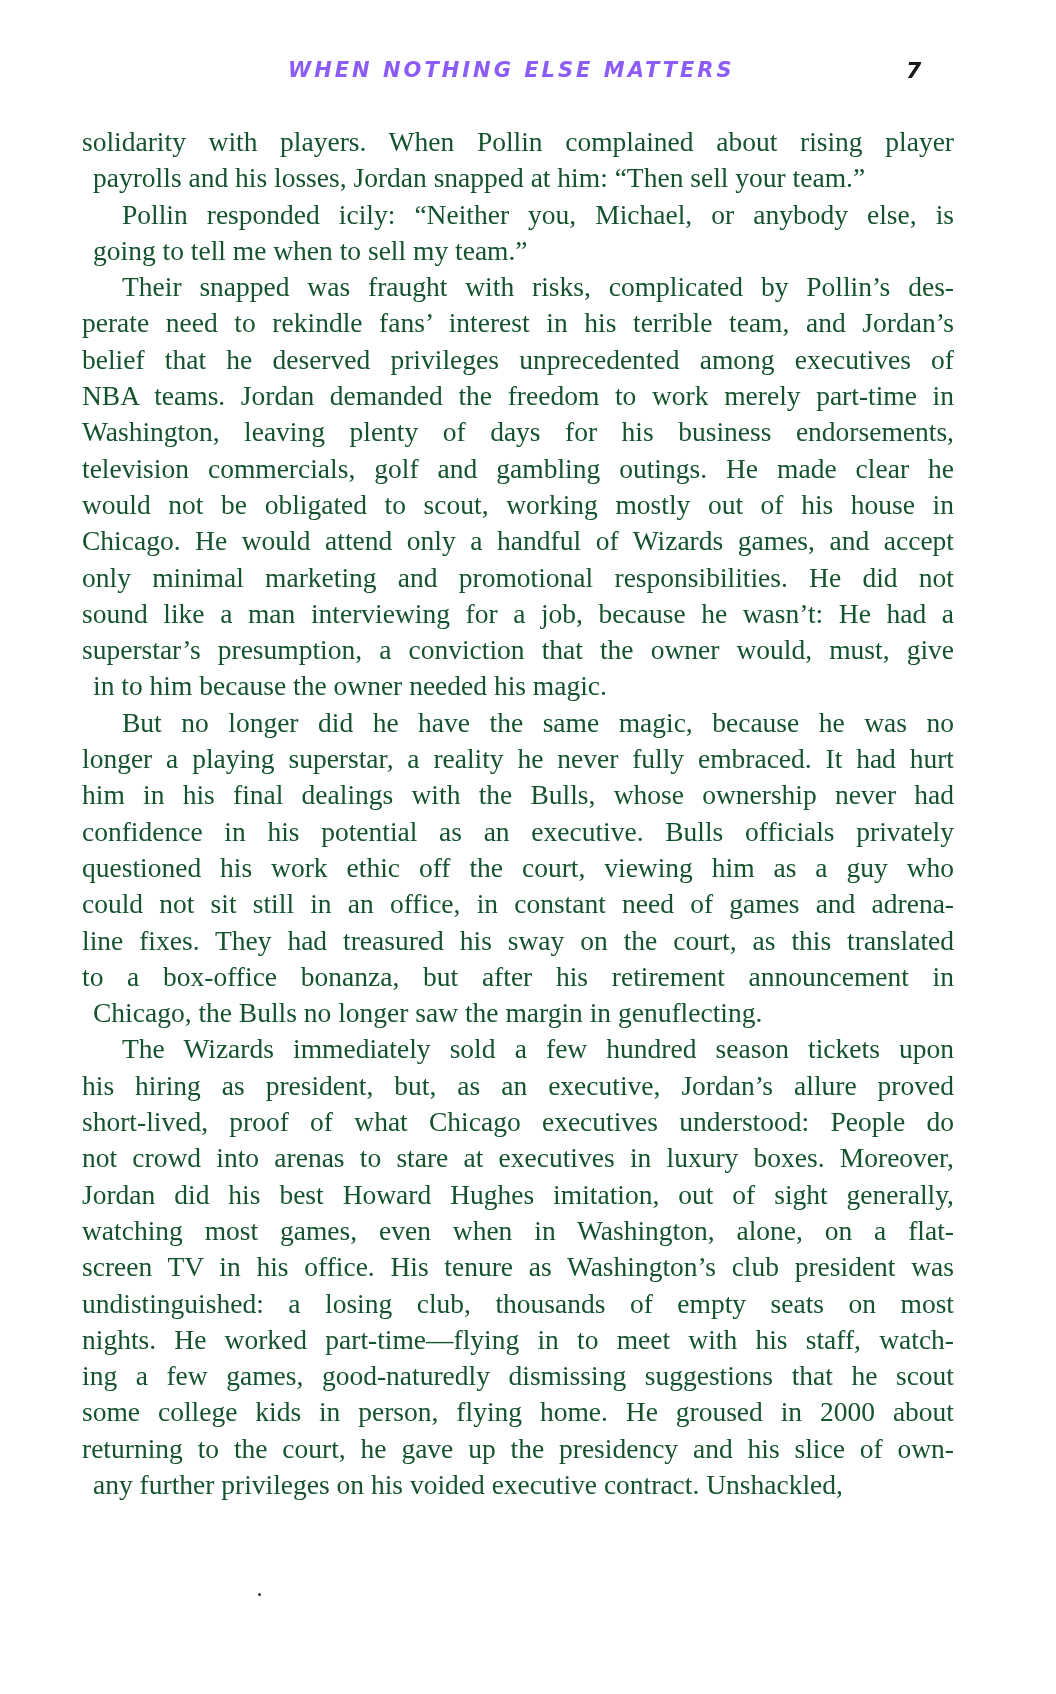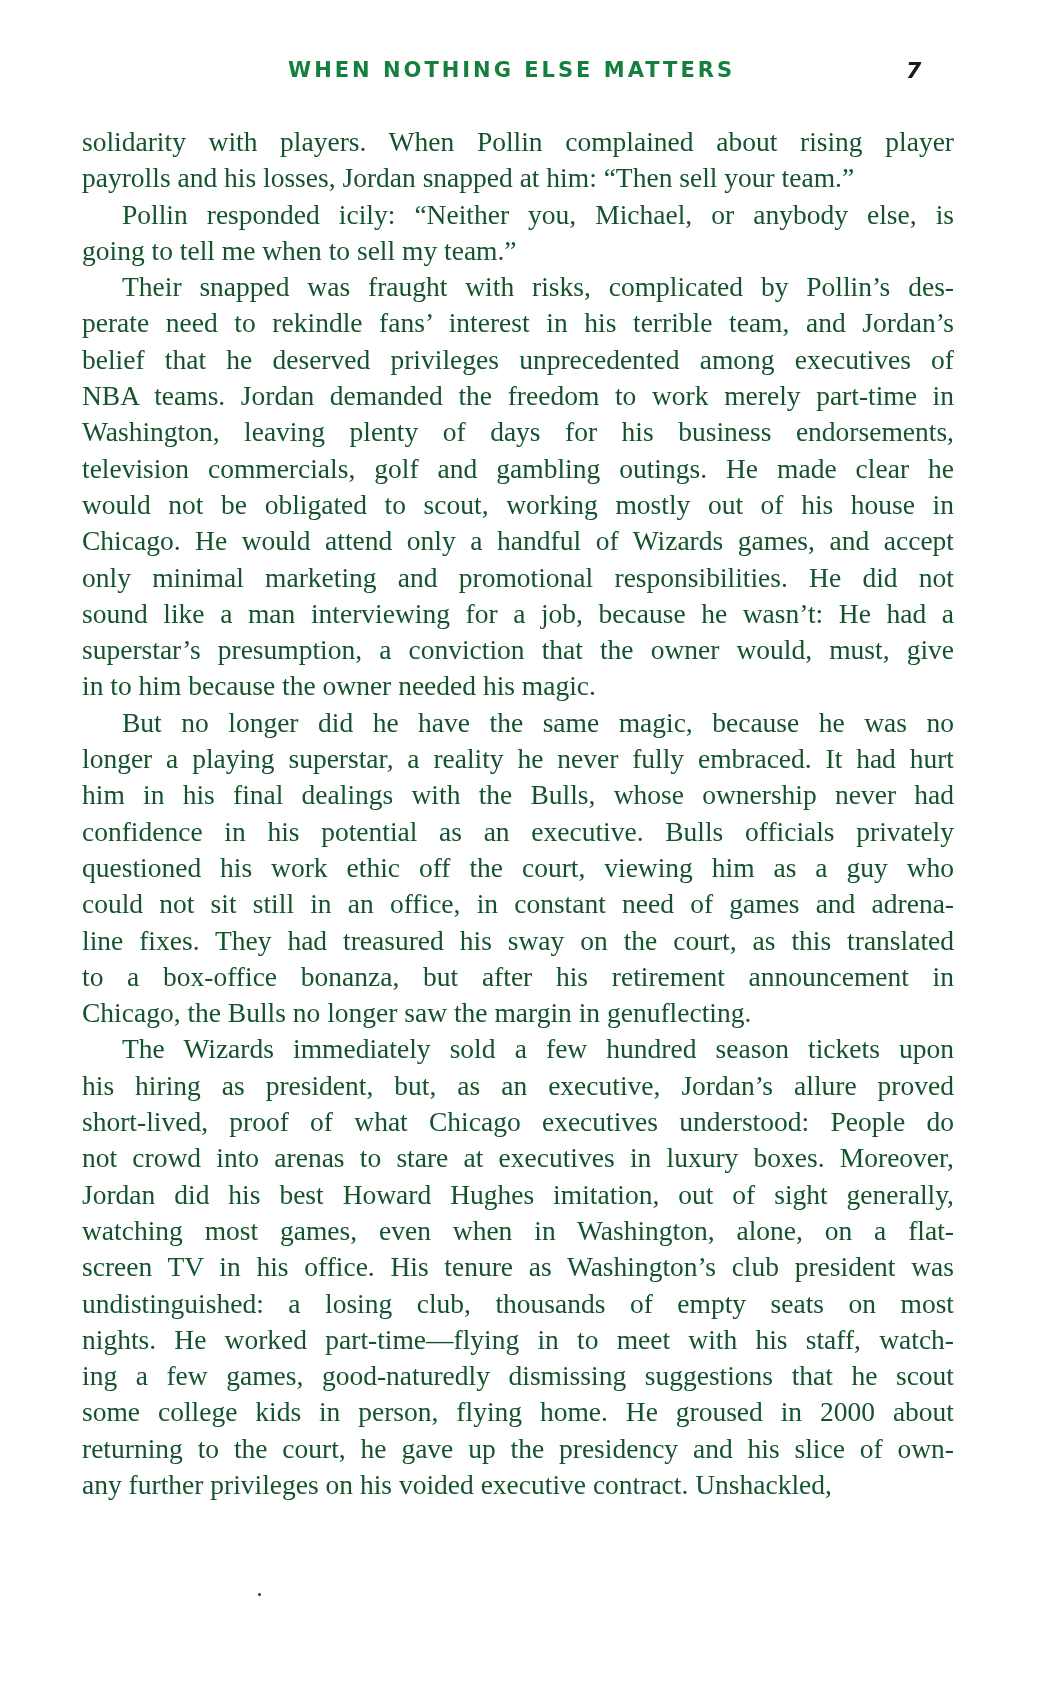--- a/index.html
+++ b/index.html
@@ -3,36 +3,36 @@
 <meta charset="utf-8">
 <style>
   html, body { margin: 0; padding: 0; background: #ffffff; }
   body { width: 1056px; height: 1694px; position: relative; overflow: hidden; }
   .page { position: absolute; left: 0; top: 0; width: 1056px; height: 1694px; background: #ffffff; }
   .running-head {
     position: absolute; top: 58px; left: 0; width: 1056px; height: 30px;
   }
   .running-title {
     position: absolute; left: 288px; top: 0;
-    font-family: "DejaVu Sans", sans-serif; font-weight: bold; 
-    font-size: 21px; letter-spacing: 3px; color: #15803d; white-space: nowrap;
+    font-family: "DejaVu Sans", sans-serif; font-weight: bold; font-style: italic;
+    font-size: 21px; letter-spacing: 3px; color: #8b5cf6; white-space: nowrap;
   }
   .page-number {
     position: absolute; left: 906px; top: 0;
     font-family: "DejaVu Sans", sans-serif; font-weight: bold; font-style: italic;
     font-size: 22px; color: #1a1a1a;
   }
   .body-text { position: absolute; left: 82px; top: 124px; width: 872px; }
   .line {
     display: block; height: 36.3px; line-height: 36.3px;
     font-family: "Liberation Serif", serif; font-size: 27.5px; color: #14532d;
     white-space: nowrap; text-align: justify; text-align-last: justify;
   }
   .line.indent { padding-left: 40px; }
-  .line.last { text-align-last: left; }
+  .line.last { text-align-last: left; margin-left: 11px; }
   .speck { position: absolute; left: 258px; top: 1593px; width: 3px; height: 3px; background: #333; border-radius: 50%; }
 </style>
 </head>
 <body>
 
 <div class="page">
   <div class="running-head">
     <span class="running-title">WHEN NOTHING ELSE MATTERS</span>
     <span class="page-number">7</span>
   </div>

